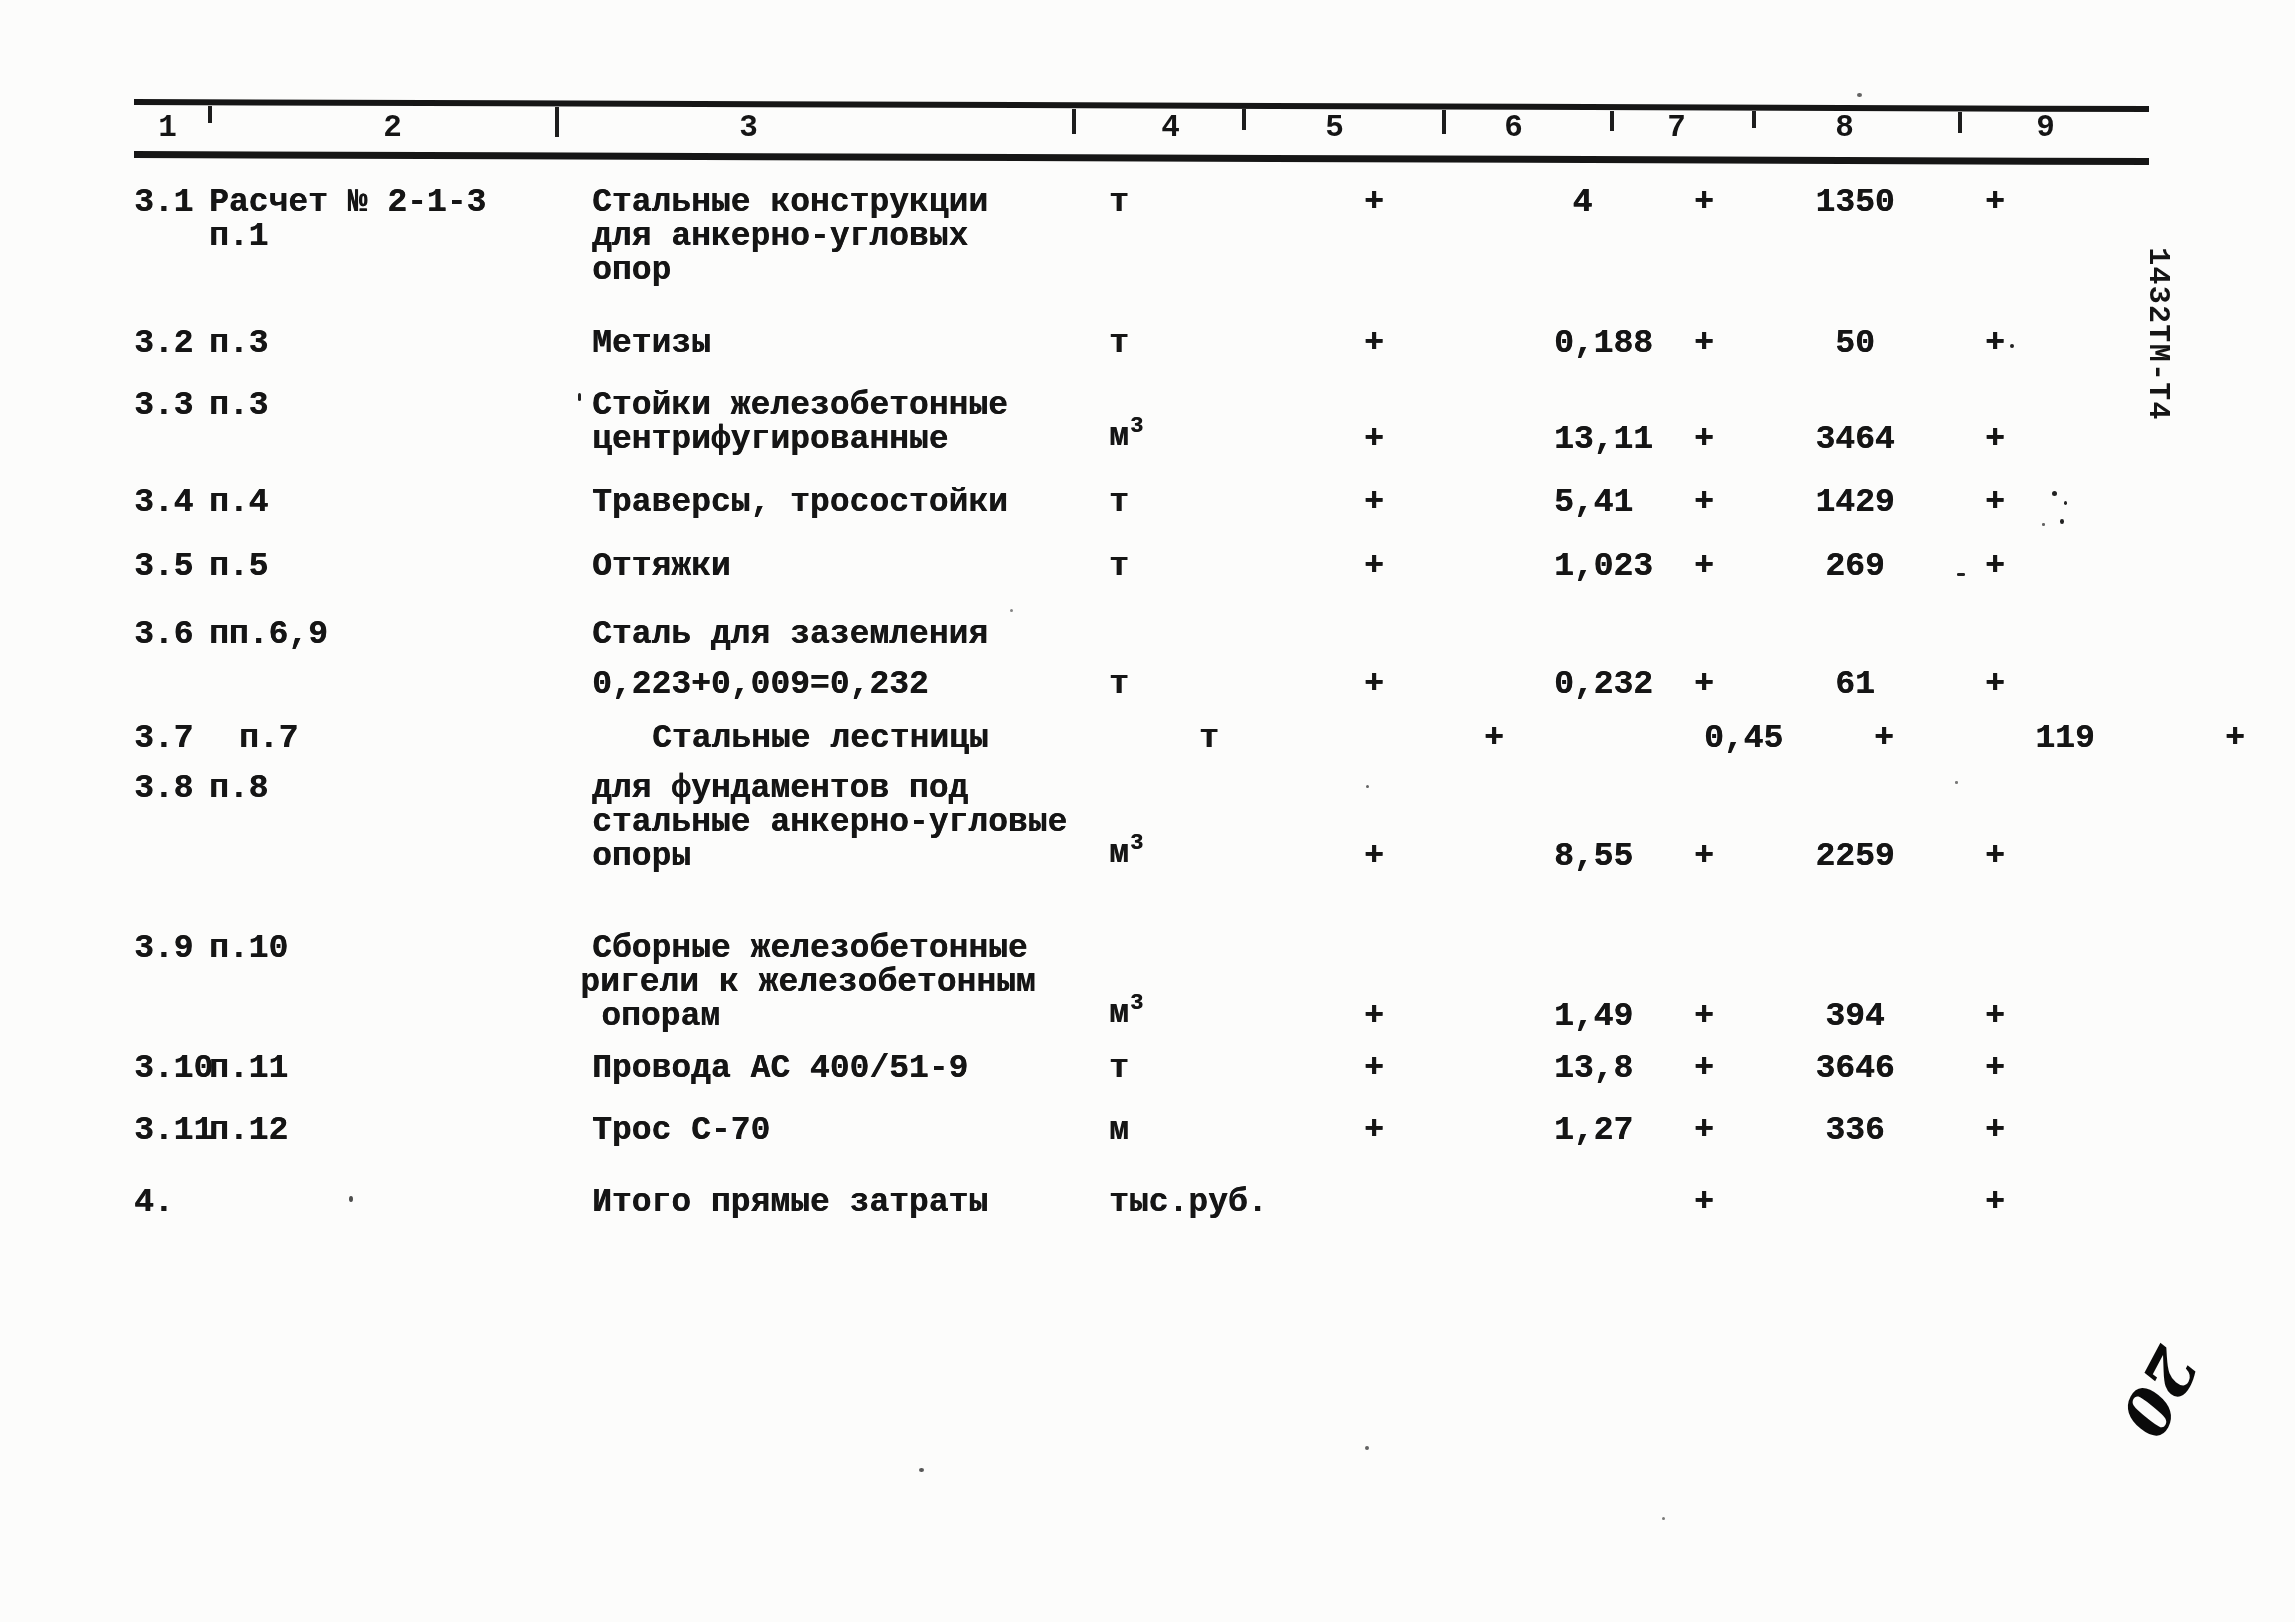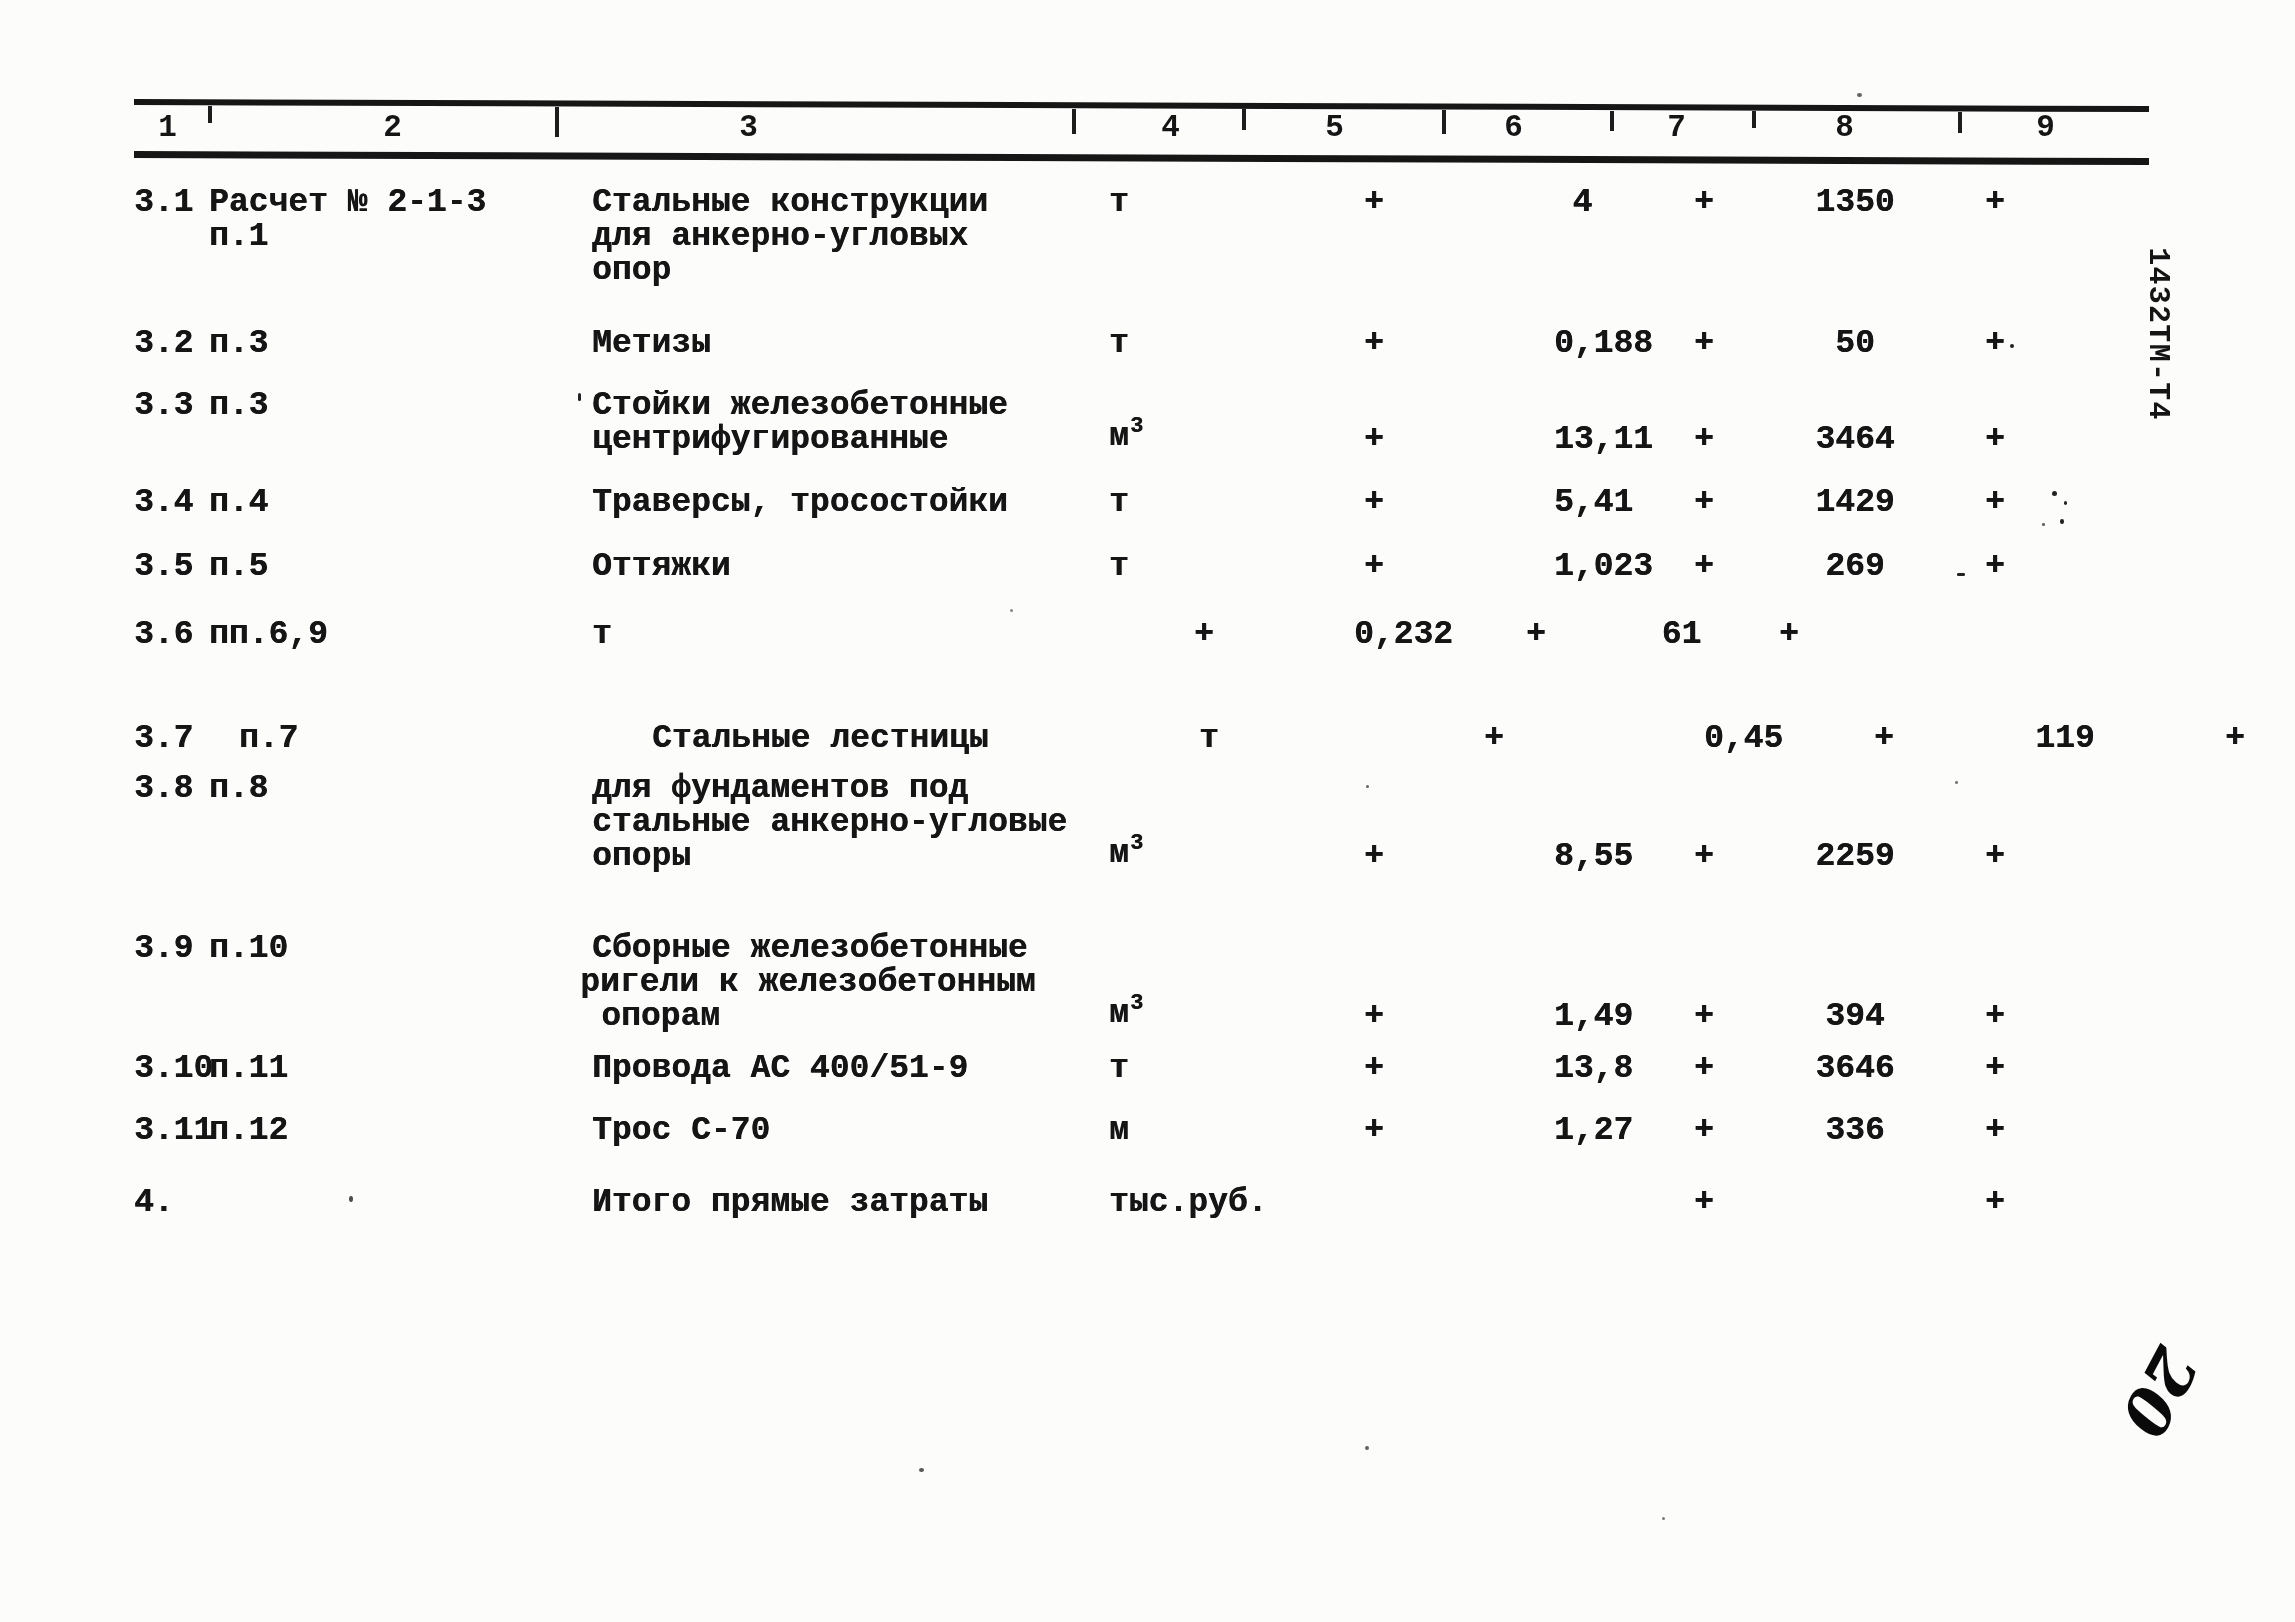--- a/index.html
+++ b/index.html
@@ -158,20 +158,24 @@
     <div class="c5 val">+</div>
     <div class="c6 val">1,023</div>
     <div class="c7 val">+</div>
     <div class="c8 val">269</div>
     <div class="c9 val">+</div>
   </div>
 
   <div class="row vbot" style="top:618px;">
     <div class="c1">3.6</div>
     <div class="c2">пп.6,9</div>
+    <div class="c3">
+      <div class="nameline">Сталь для заземления</div>
+      <div class="nameline gap">0,223+0,009=0,232</div>
+    </div>
     <div class="c4 val"><span class="u">т</span></div>
     <div class="c5 val">+</div>
     <div class="c6 val">0,232</div>
     <div class="c7 val">+</div>
     <div class="c8 val">61</div>
     <div class="c9 val">+</div>
   </div>
 
   <div class="row vbot" style="top:722px;gap:30px;">
     <div class="c1">3.7</div>

